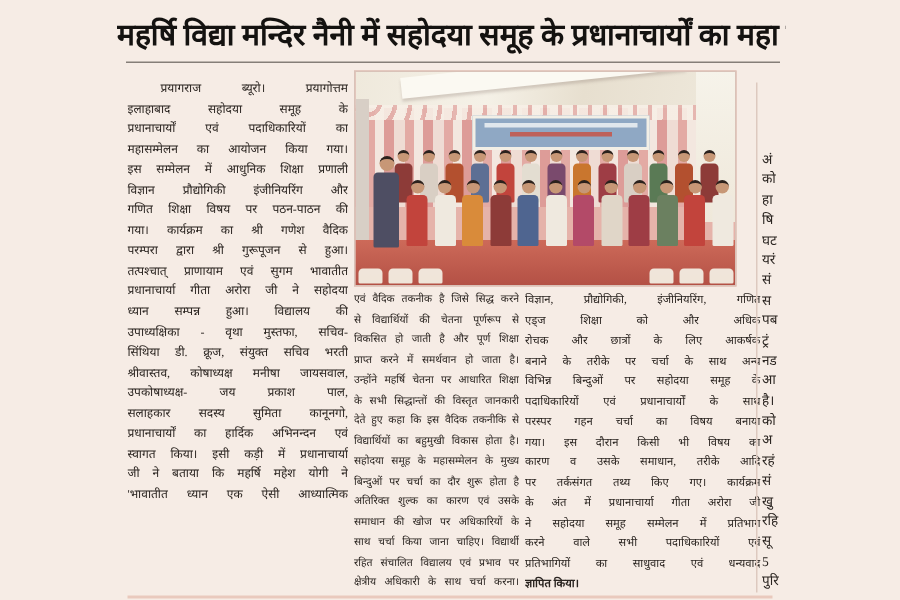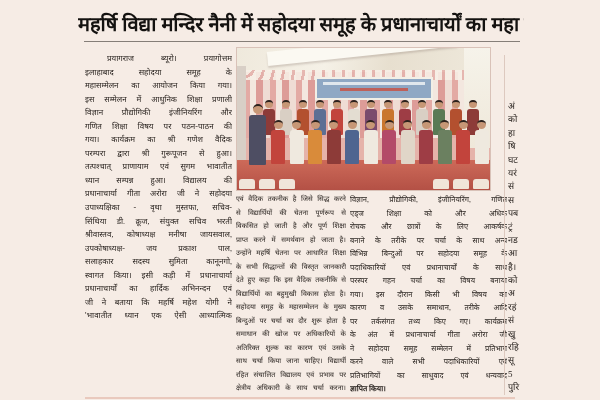--- a/index.html
+++ b/index.html
@@ -91,36 +91,37 @@
 <body>
 
 <div class="canvas">
 
   <div class="headline">महर्षि विद्या मन्दिर नैनी में सहोदया समूह के प्रधानाचार्यों का महा सम्मेलन</div>
   <div class="headline-rule"></div>
 
   <div class="col col1">
       <div class="line">प्रयागराज ब्यूरो। प्रयागोत्तम</div>
       <div class="line">इलाहाबाद सहोदया समूह के</div>
+      <div class="line">प्रधानाचार्यों एवं पदाधिकारियों का</div>
       <div class="line">महासम्मेलन का आयोजन किया गया।</div>
       <div class="line">इस सम्मेलन में आधुनिक शिक्षा प्रणाली</div>
       <div class="line">विज्ञान प्रौद्योगिकी इंजीनियरिंग और</div>
       <div class="line">गणित शिक्षा विषय पर पठन-पाठन की</div>
       <div class="line">गया। कार्यक्रम का श्री गणेश वैदिक</div>
       <div class="line">परम्परा द्वारा श्री गुरूपूजन से हुआ।</div>
       <div class="line">तत्पश्चात् प्राणायाम एवं सुगम भावातीत</div>
+      <div class="line">प्रधानाचार्या गीता अरोरा जी ने सहोदया</div>
       <div class="line">ध्यान सम्पन्न हुआ। विद्यालय की</div>
-      <div class="line">प्रधानाचार्या गीता अरोरा जी ने सहोदया</div>
       <div class="line">उपाध्यक्षिका - वृथा मुस्तफा, सचिव-</div>
       <div class="line">सिंथिया डी. क्रूज, संयुक्त सचिव भरती</div>
       <div class="line">श्रीवास्तव, कोषाध्यक्ष मनीषा जायसवाल,</div>
       <div class="line">उपकोषाध्यक्ष- जय प्रकाश पाल,</div>
       <div class="line">सलाहकार सदस्य सुमिता कानूनगो,</div>
+      <div class="line">प्रधानाचार्यों का हार्दिक अभिनन्दन एवं</div>
       <div class="line">स्वागत किया। इसी कड़ी में प्रधानाचार्या</div>
-      <div class="line">प्रधानाचार्यों का हार्दिक अभिनन्दन एवं</div>
       <div class="line">जी ने बताया कि महर्षि महेश योगी ने</div>
       <div class="line">'भावातीत ध्यान एक ऐसी आध्यात्मिक</div>
     </div>
 
   <div class="photo">
     <div class="ceiling"></div>
     <div class="beam"></div>
     <div class="backdrop"></div>
     <div class="swag"></div>
     <div class="banner">
@@ -252,22 +253,22 @@
       <div class="line">एवं वैदिक तकनीक है जिसे सिद्ध करने</div>
       <div class="line">से विद्यार्थियों की चेतना पूर्णरूप से</div>
       <div class="line">विकसित हो जाती है और पूर्ण शिक्षा</div>
       <div class="line">प्राप्त करने में समर्थवान हो जाता है।</div>
       <div class="line">उन्होंने महर्षि चेतना पर आधारित शिक्षा</div>
       <div class="line">के सभी सिद्धान्तों की विस्तृत जानकारी</div>
       <div class="line">देते हुए कहा कि इस वैदिक तकनीकि से</div>
       <div class="line">विद्यार्थियों का बहुमुखी विकास होता है।</div>
       <div class="line">सहोदया समूह के महासम्मेलन के मुख्य</div>
       <div class="line">बिन्दुओं पर चर्चा का दौर शुरू होता है</div>
+      <div class="line">अतिरिक्त शुल्क का कारण एवं उसके</div>
       <div class="line">समाधान की खोज पर अधिकारियों के</div>
-      <div class="line">अतिरिक्त शुल्क का कारण एवं उसके</div>
       <div class="line">साथ चर्चा किया जाना चाहिए। विद्यार्थी</div>
       <div class="line">रहित संचालित विद्यालय एवं प्रभाव पर</div>
       <div class="line">क्षेत्रीय अधिकारी के साथ चर्चा करना।</div>
     </div>
   <div class="col col3">
       <div class="line">विज्ञान, प्रौद्योगिकी, इंजीनियरिंग, गणित</div>
       <div class="line">एड्ज शिक्षा को और अधिक</div>
       <div class="line">रोचक और छात्रों के लिए आकर्षक</div>
       <div class="line">बनाने के तरीके पर चर्चा के साथ अन्य</div>
       <div class="line">विभिन्न बिन्दुओं पर सहोदया समूह के</div>

